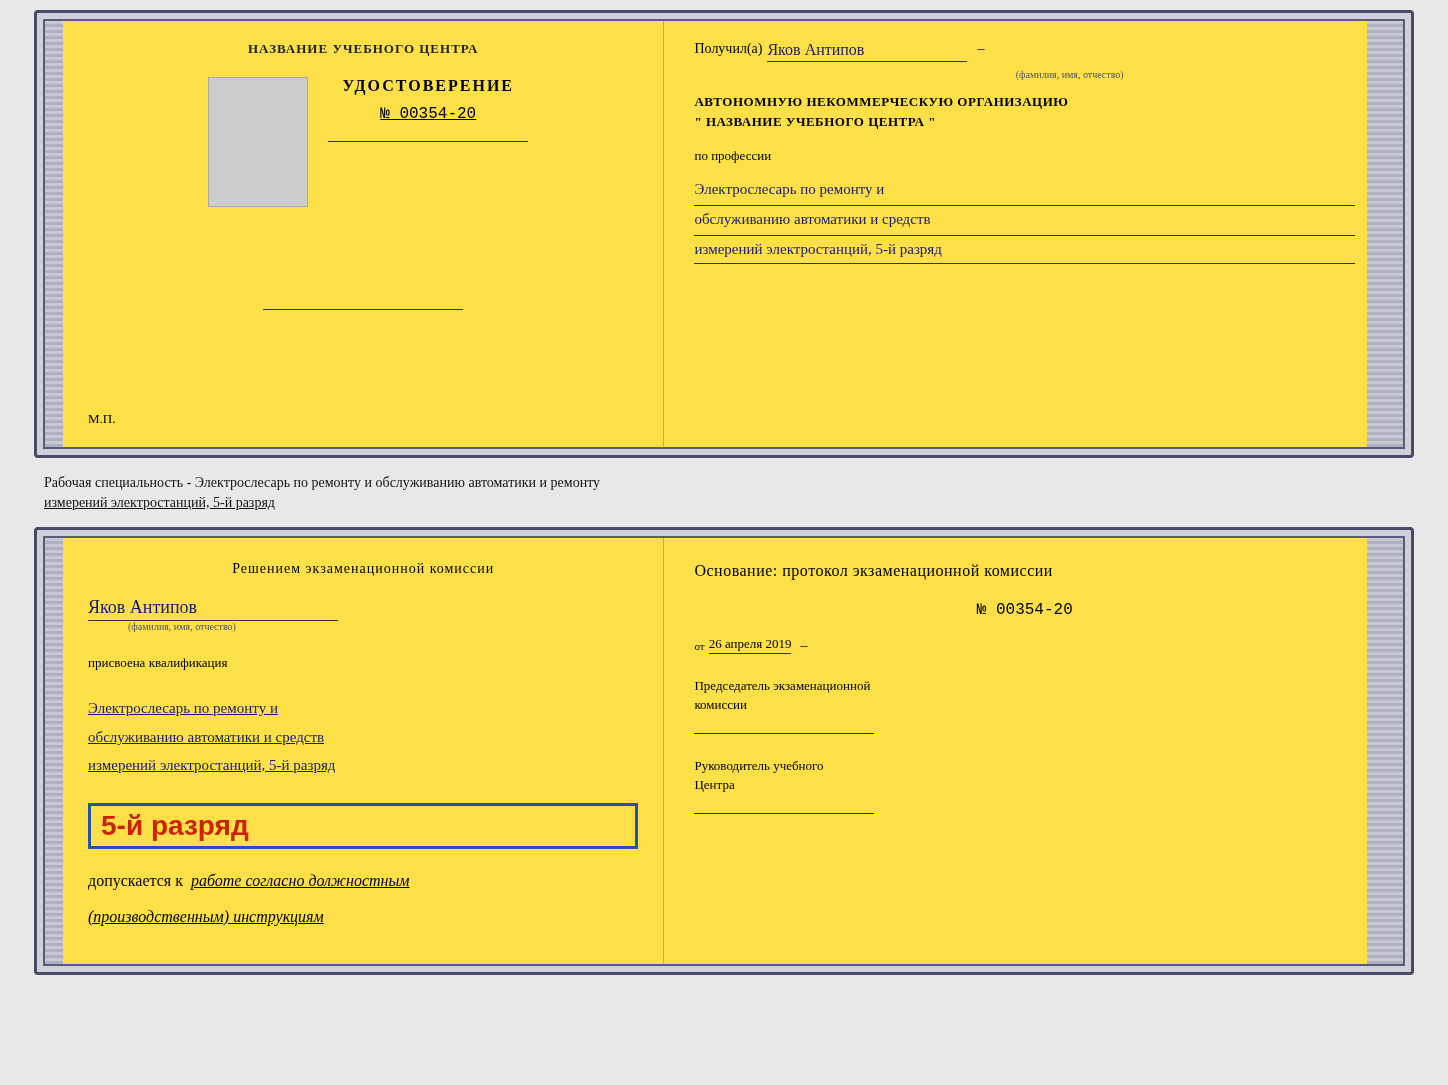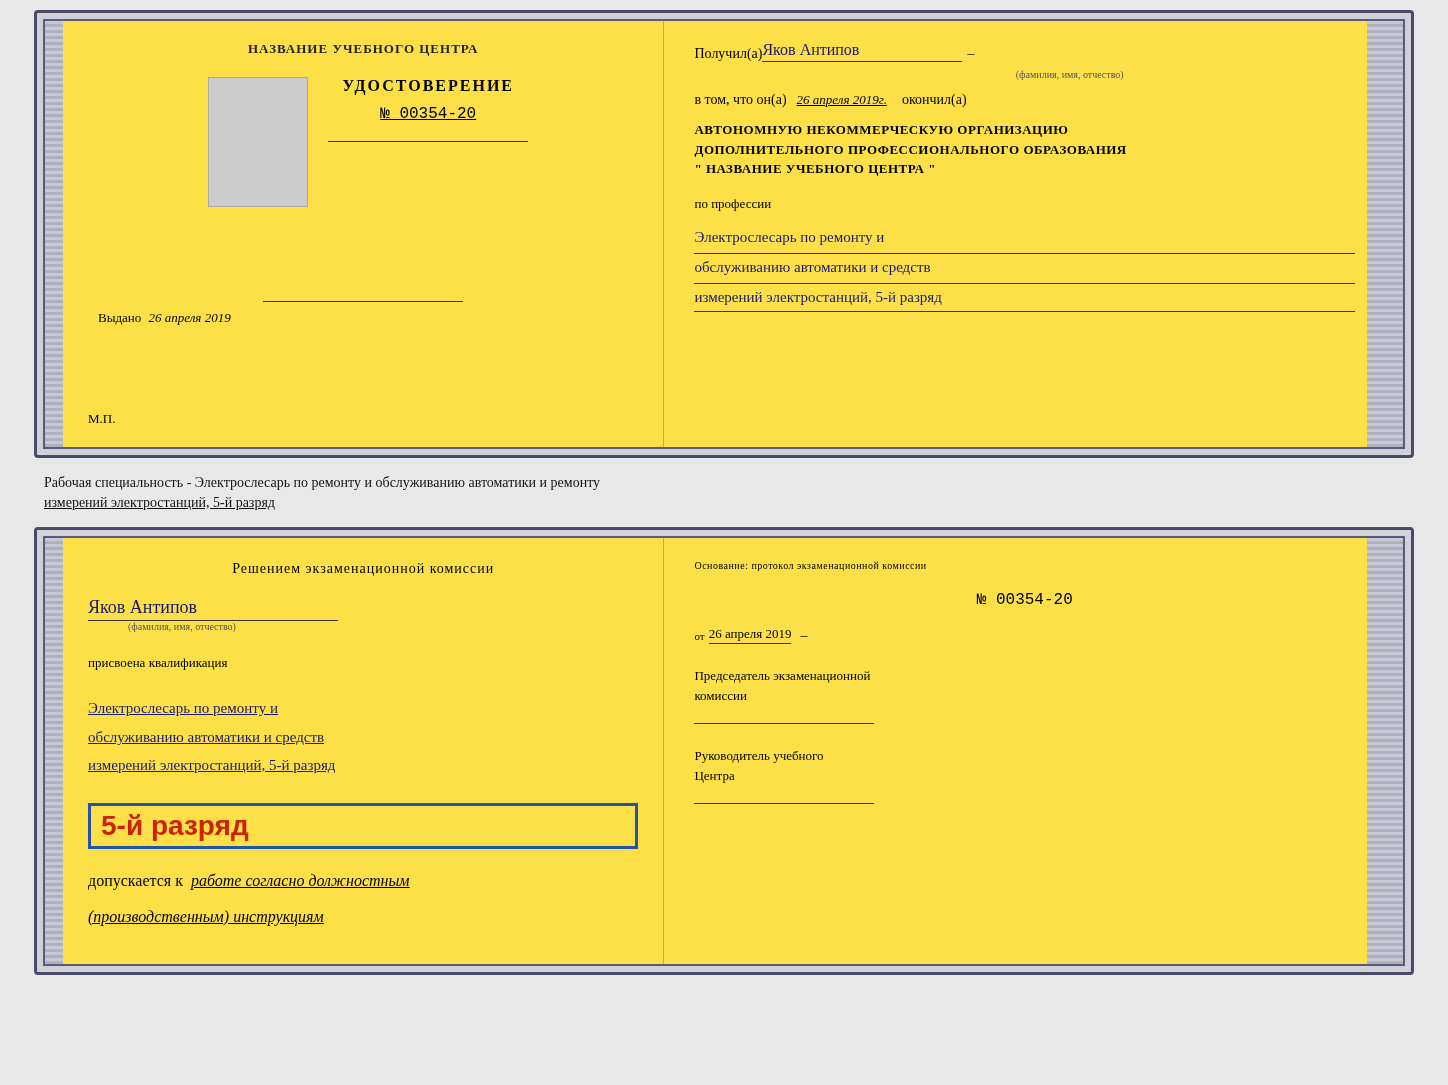--- a/index.html
+++ b/index.html
@@ -137,21 +137,22 @@
 
     .mp-line {
       align-self: flex-start;
       font-size: 13px;
       margin-top: auto;
     }
 
     
     .recipient-line {
       display: flex;
-      align-items: flex-end;
+      align-items: flex-start;
+      gap: 5px;
       font-size: 14px;
     }
 
     .handwritten {
       font-family: 'Segoe Script', 'Lucida Handwriting', cursive;
       font-size: 16px;
       color: #1a1a6e;
       border-bottom: 1px solid #333;
       padding-bottom: 2px;
     }
@@ -287,21 +288,21 @@
     .admit-text {
       font-size: 16px;
     }
 
     .italic-underline {
       font-style: italic;
       text-decoration: underline;
     }
 
     .basis-text {
-      font-size: 10px;
+      font-size: 16px;
       letter-spacing: 0.5px;
       line-height: 1.6;
     }
 
     .number-line {
       font-size: 16px;
       font-family: 'Courier New', monospace;
       text-align: center;
       margin: 5px 0;
     }
@@ -354,47 +355,37 @@
         <div class="photo-placeholder"></div>
         <div class="center-content">
           <div class="cert-title">УДОСТОВЕРЕНИЕ</div>
           <div class="cert-number">№ 00354-20</div>
           <div class="cert-underline"></div>
         </div>
       </div>
 
       <div style="margin-top:auto; width:100%;">
         <div class="cert-underline"></div>
-        <div class="issued-line">
-          <span>Выдано</span>
-          <span class="issued-date" style="margin-left:4px;">26 апреля 2019</span>
-        </div>
       </div>
 
       <div class="mp-line">М.П.</div>
     </div>
 
     <div class="right-page">
 
       <div class="recipient-line">
         <span style="font-size:14px;">Получил(а)</span>
         <span class="handwritten fio-line">Яков Антипов</span>
         <span style="font-size:14px; margin-left:5px;">–</span>
       </div>
       <div class="subtitle-center" style="margin-left:90px;">(фамилия, имя, отчество)</div>
 
-      <div class="date-line">
-        <span style="font-size:14px;">в том, что он(а)</span>
-        <span class="italic-date" style="margin-left:5px;">26 апреля 2019г.</span>
-        <span style="font-size:14px; margin-left:10px;">окончил(а)</span>
-      </div>
 
       <div class="org-block">
         <div>АВТОНОМНУЮ НЕКОММЕРЧЕСКУЮ ОРГАНИЗАЦИЮ</div>
-        <div>ДОПОЛНИТЕЛЬНОГО ПРОФЕССИОНАЛЬНОГО ОБРАЗОВАНИЯ</div>
         <div>"   НАЗВАНИЕ УЧЕБНОГО ЦЕНТРА   "</div>
       </div>
 
       <div class="profession-label">по профессии</div>
 
       <div class="profession-handwritten">
         <div class="profession-line">Электрослесарь по ремонту и</div>
         <div class="profession-line">обслуживанию автоматики и средств</div>
         <div>измерений электростанций, 5-й разряд</div>
       </div>

